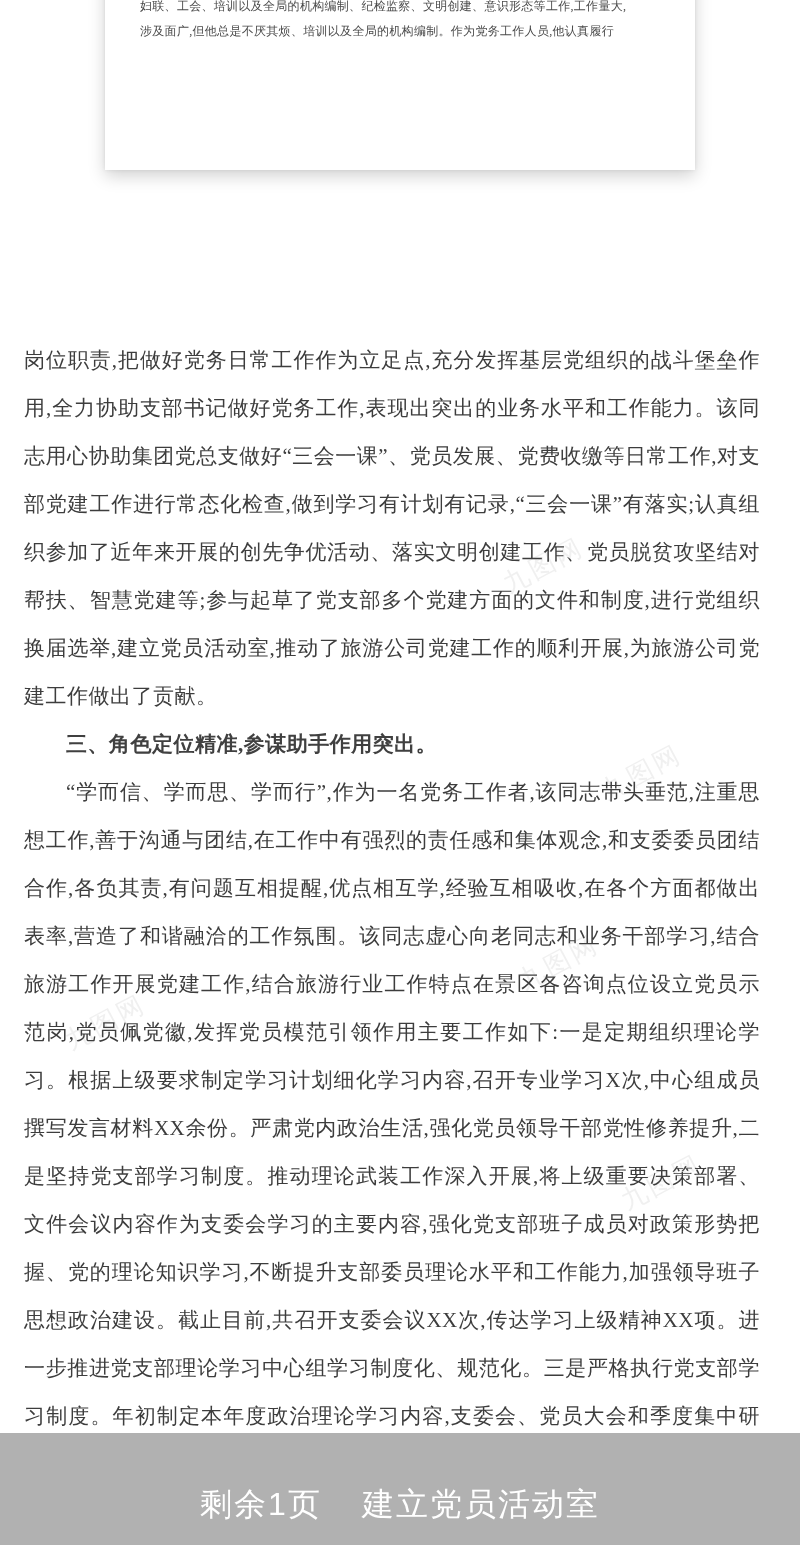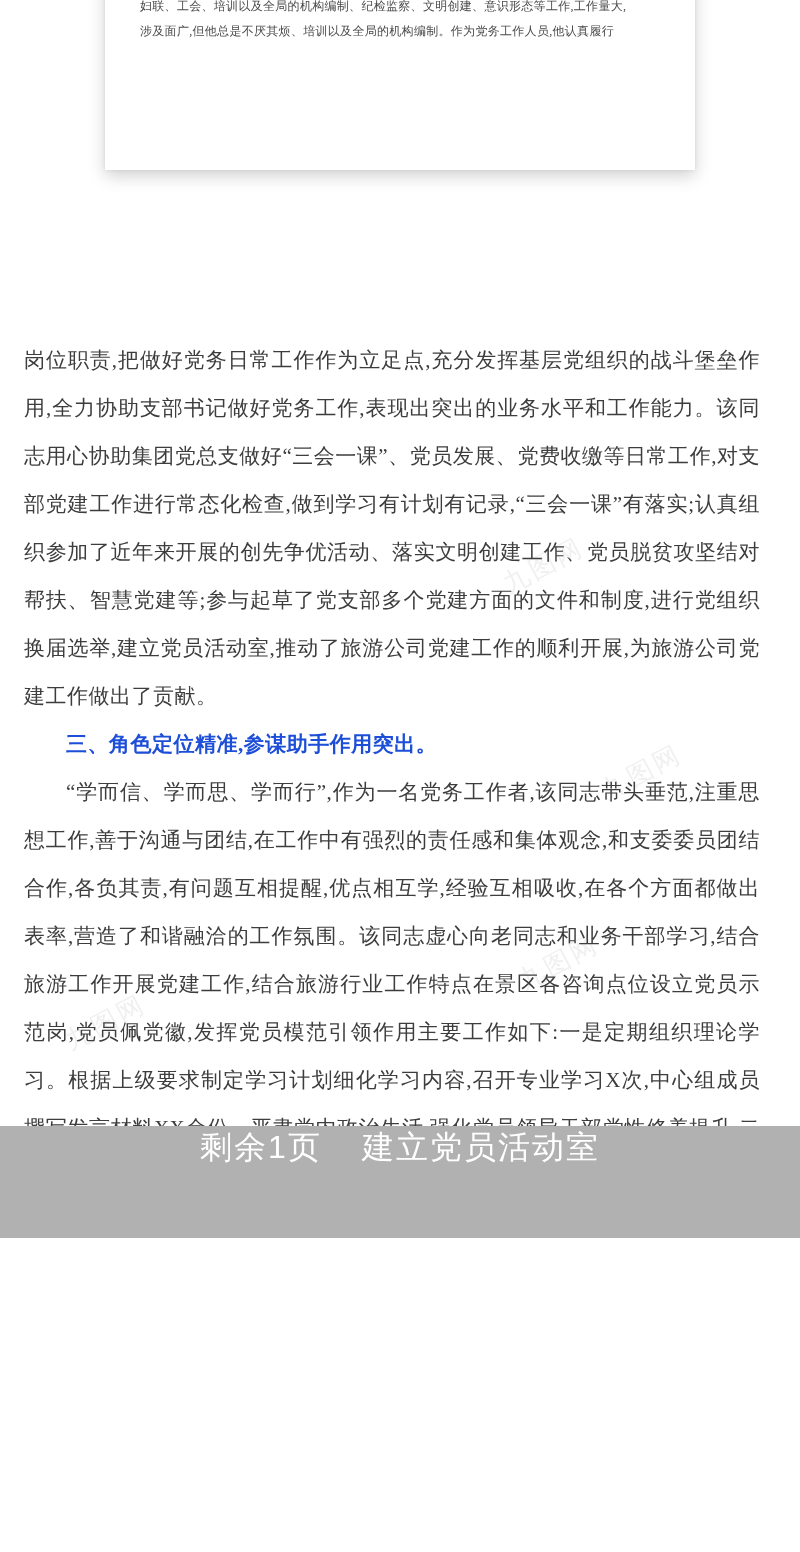--- a/index.html
+++ b/index.html
@@ -3,21 +3,21 @@
 <meta charset="utf-8">
 <style>
   * { margin: 0; padding: 0; box-sizing: border-box; }
   html, body {
     width: 800px; height: 1552px;
     background: #ffffff;
     font-family: "Liberation Serif", serif;
   }
   .page {
     position: relative;
-    width: 800px; height: 1238px;
+    width: 800px; height: 1545px;
     overflow: hidden;
     background: #ffffff;
   }
 
   
   .prev-card {
     position: absolute;
     top: -26px; left: 105px;
     width: 590px; height: 196px;
     background: #ffffff;
@@ -41,21 +41,21 @@
     font-size: 21px;
     line-height: 48px;
     color: #3d3d3d;
     text-align: justify;
     letter-spacing: 0.5px;
   }
   .doc-body p { margin: 0; }
   .para-indent { text-indent: 2em; }
   .heading {
     font-weight: bold;
-    color: #1d4ed8;
+    color: #404040;
     text-indent: 2em;
   }
 
   
   .watermark {
     position: absolute;
     font-family: "Liberation Sans", sans-serif;
     font-size: 26px;
     letter-spacing: 3px;
     color: rgba(110,110,110,0.10);
@@ -69,21 +69,21 @@
   .wm4 { top: 1005px; left: 62px;  }
   .wm5 { top: 1165px; left: 618px; }
 
   
   .footer-bar {
     position: absolute;
     left: 0; bottom: 0;
     width: 800px; height: 112px;
     background: #b1b1b1;
     display: flex;
-    align-items: flex-start;
+    align-items: flex-end;
     justify-content: center;
     gap: 40px;
     padding-bottom: 18px;
     font-family: "Liberation Sans", sans-serif;
     font-size: 32px;
     color: #ffffff;
     letter-spacing: 2px;
   }
 </style>
 </head>

